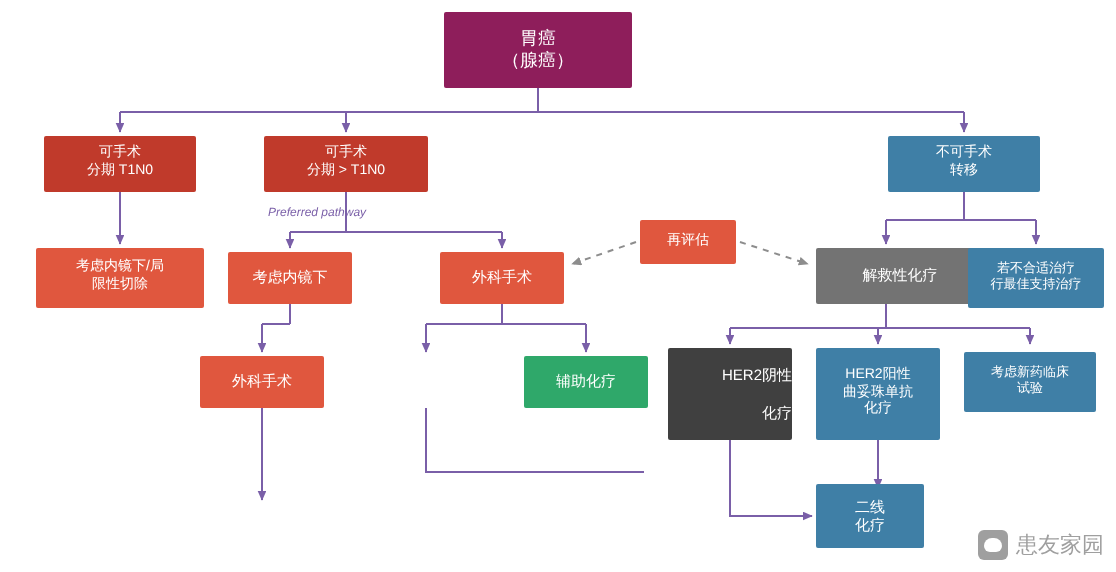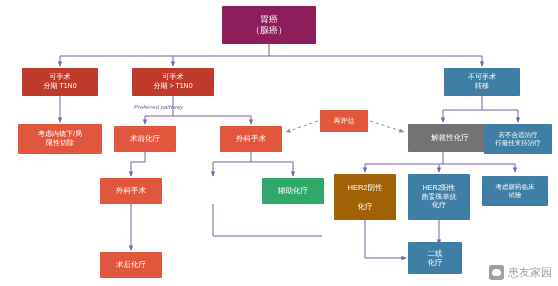--- a/index.html
+++ b/index.html
@@ -128,33 +128,32 @@
 <div class="node" style="left: 222px; top: 6px; width: 94px; height: 38px; background: rgb(142, 30, 91); font-size: 9px;"><span>胃癌
 （腺癌）</span></div>
     <div class="node" style="left: 22px; top: 68px; width: 76px; height: 28px; background: rgb(192, 58, 43); font-size: 7px;"><span>可手术
 分期 T1N0</span></div>
     <div class="node" style="left: 132px; top: 68px; width: 82px; height: 28px; background: rgb(192, 58, 43); font-size: 7px;"><span>可手术
 分期 &gt; T1N0</span></div>
     <div class="node" style="left: 444px; top: 68px; width: 76px; height: 28px; background: rgb(63, 127, 166); font-size: 7px;"><span>不可手术
 转移</span></div>
     <div class="node" style="left: 18px; top: 124px; width: 84px; height: 30px; background: rgb(224, 87, 62); font-size: 7px;"><span>考虑内镜下/局
 限性切除</span></div>
-    <div class="node" style="left: 114px; top: 126px; width: 62px; height: 26px; background: rgb(224, 87, 62); font-size: 7.5px;"><span>术前化疗</span></div>
+    <div class="node" style="left: 114px; top: 126px; width: 62px; height: 26px; background: rgb(224, 87, 62); font-size: 7.5px;"><span>考虑内镜下</span></div>
     <div class="node" style="left: 220px; top: 126px; width: 62px; height: 26px; background: rgb(224, 87, 62); font-size: 7.5px;"><span>外科手术</span></div>
     <div class="node" style="left: 320px; top: 110px; width: 48px; height: 22px; background: rgb(224, 87, 62); font-size: 7px;"><span>再评估</span></div>
     <div class="node" style="left: 408px; top: 124px; width: 84px; height: 28px; background: #737373; font-size: 7.5px;"><span>解救性化疗</span></div>
     <div class="node" style="left: 484px; top: 124px; width: 68px; height: 30px; background: rgb(63, 127, 166); font-size: 6.5px;"><span>若不合适治疗
 行最佳支持治疗</span></div>
     <div class="node" style="left: 100px; top: 178px; width: 62px; height: 26px; background: rgb(224, 87, 62); font-size: 7.5px;"><span>外科手术</span></div>
     <div class="node" style="left: 262px; top: 178px; width: 62px; height: 26px; background: rgb(47, 168, 106); font-size: 7.5px;"><span>辅助化疗</span></div>
-    <div class="node" style="left: 334px; top: 174px; width: 62px; height: 46px; background: #a16207; font-size: 7.5px;"><span>HER2阴性
+    <div class="node" style="left: 334px; top: 174px; width: 62px; height: 46px; background: #404040; font-size: 7.5px; text-align: right;"><span>HER2阴性
 
 化疗</span></div>
     <div class="node" style="left: 408px; top: 174px; width: 62px; height: 46px; background: rgb(63, 127, 166); font-size: 7px;"><span>HER2阳性
 曲妥珠单抗
 化疗</span></div>
     <div class="node" style="left: 482px; top: 176px; width: 66px; height: 30px; background: rgb(63, 127, 166); font-size: 6.5px;"><span>考虑新药临床
 试验</span></div>
-    <div class="node" style="left: 100px; top: 252px; width: 62px; height: 26px; background: rgb(224, 87, 62); font-size: 7.5px;"><span>术后化疗</span></div>
     <div class="node" style="left: 408px; top: 242px; width: 54px; height: 32px; background: rgb(63, 127, 166); font-size: 7.5px;"><span>二线
 化疗</span></div>
     <div class="lbl" style="left: 134px; top: 104px; font-size: 6px;">Preferred pathway</div>
   </div>
 
 </body></html>

